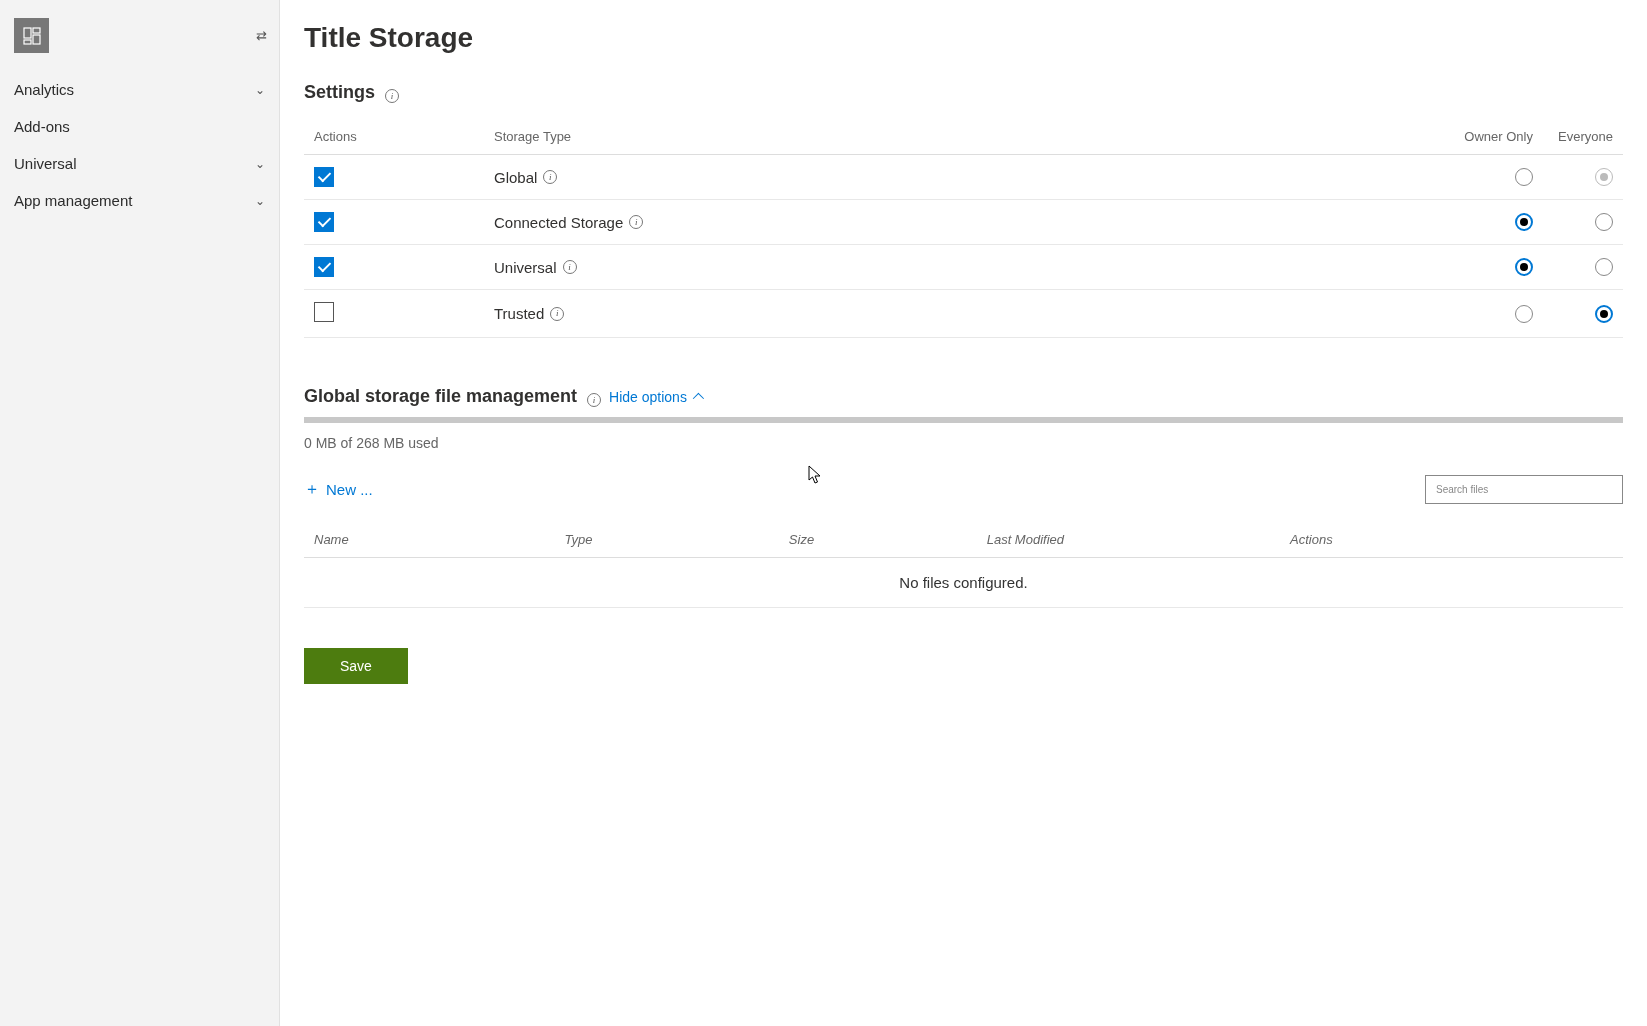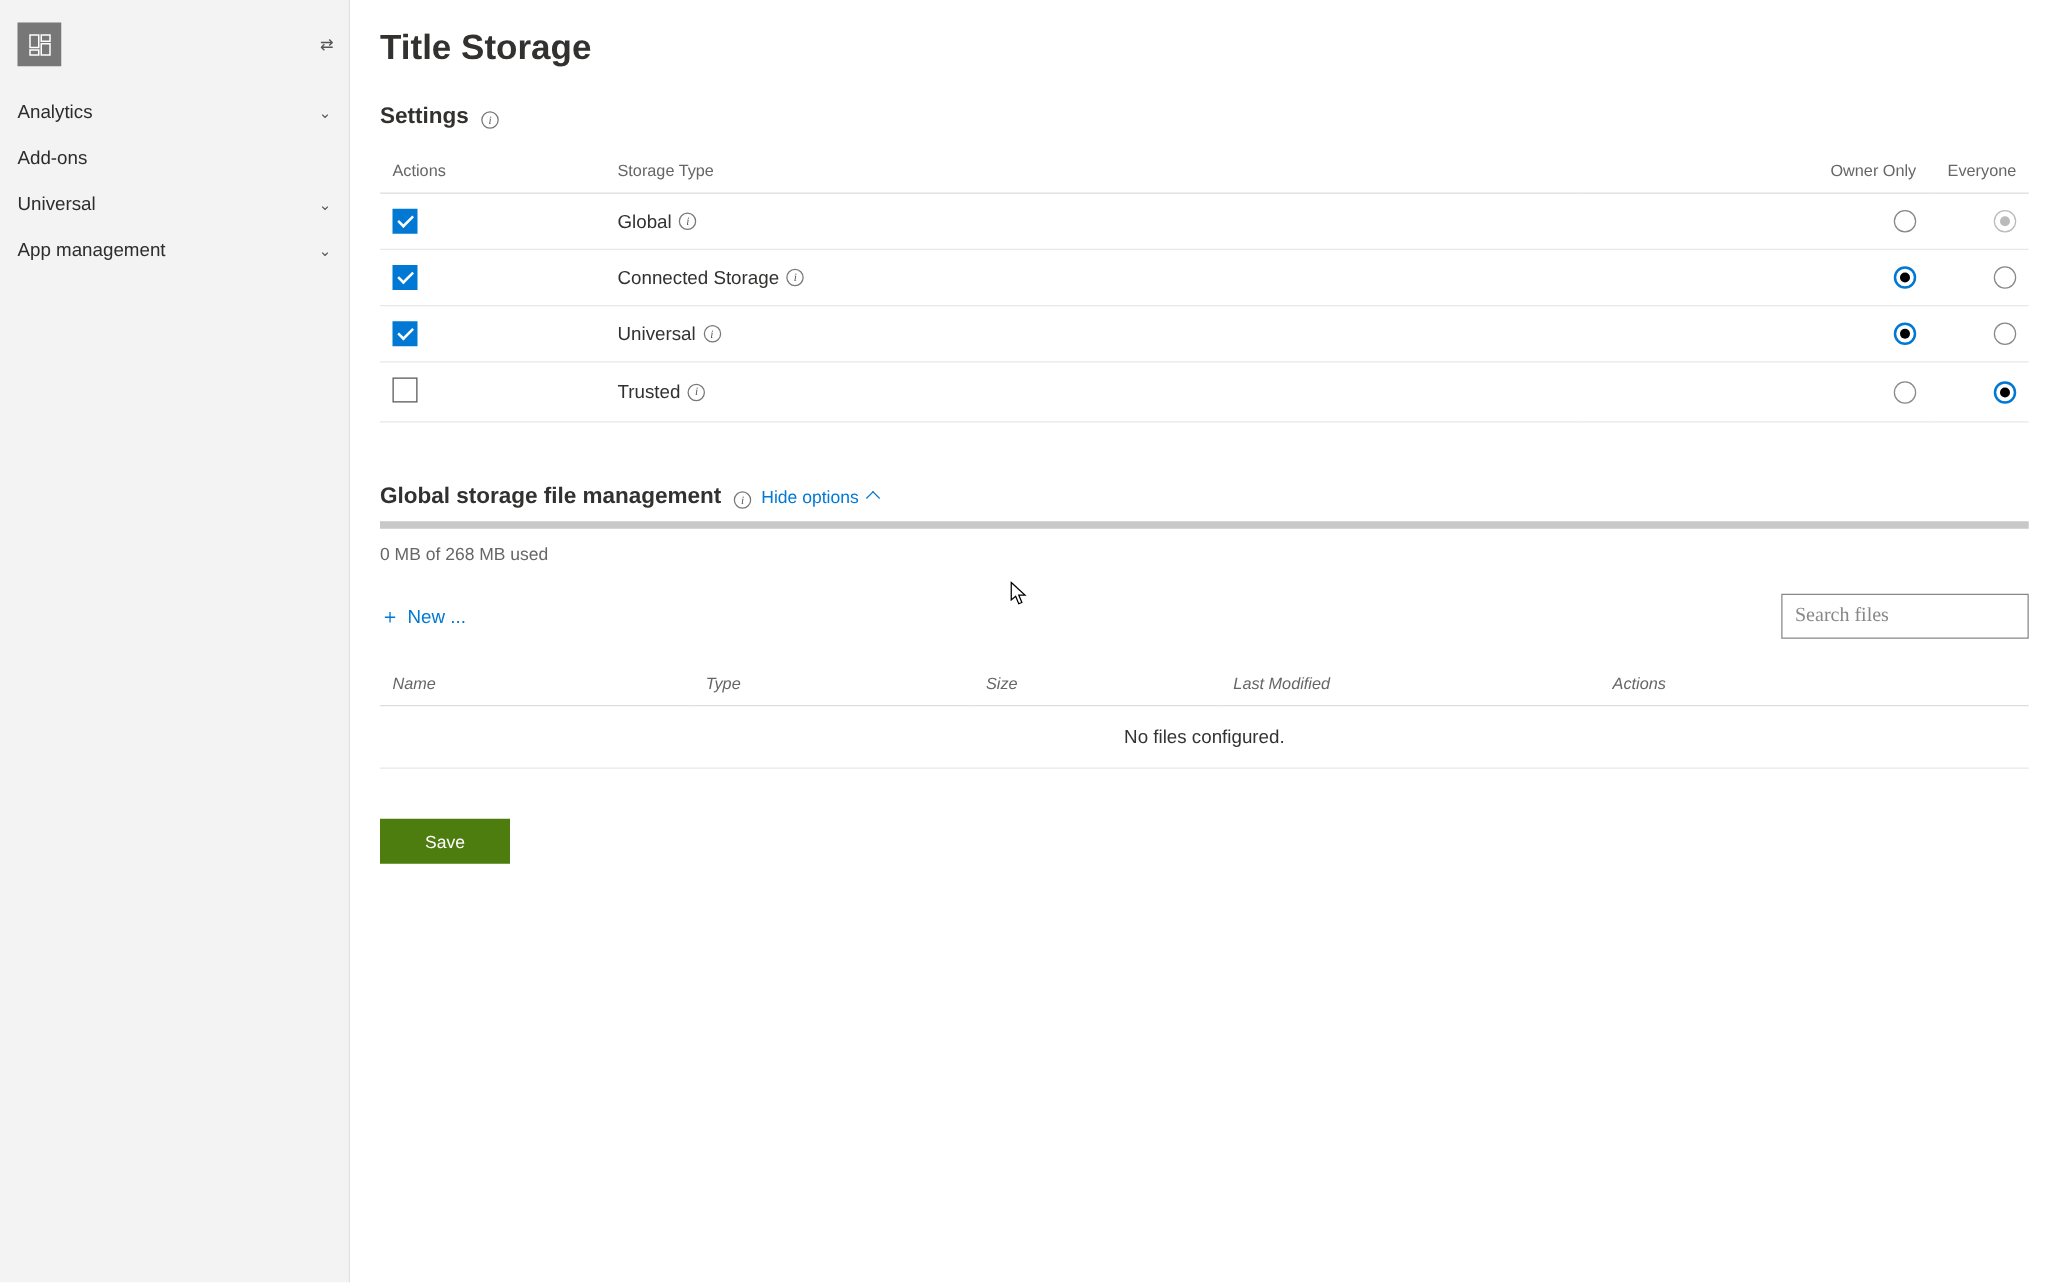--- a/index.html
+++ b/index.html
@@ -239,22 +239,22 @@
       gap: 6px;
     }
     .plus-icon {
       font-size: 16px;
       font-weight: 300;
     }
     .search-input {
       width: 198px;
       padding: 8px 10px;
       border: 1px solid #888;
-      font-size: 16px;
-      font-family: Liberation Serif, serif;
+      font-size: 10px;
+      font-family: Liberation Sans, sans-serif;
     }
     .search-input::placeholder {
       color: #888;
     }
     
     .files-table {
       width: 100%;
       border-collapse: collapse;
     }
     .files-table th {

